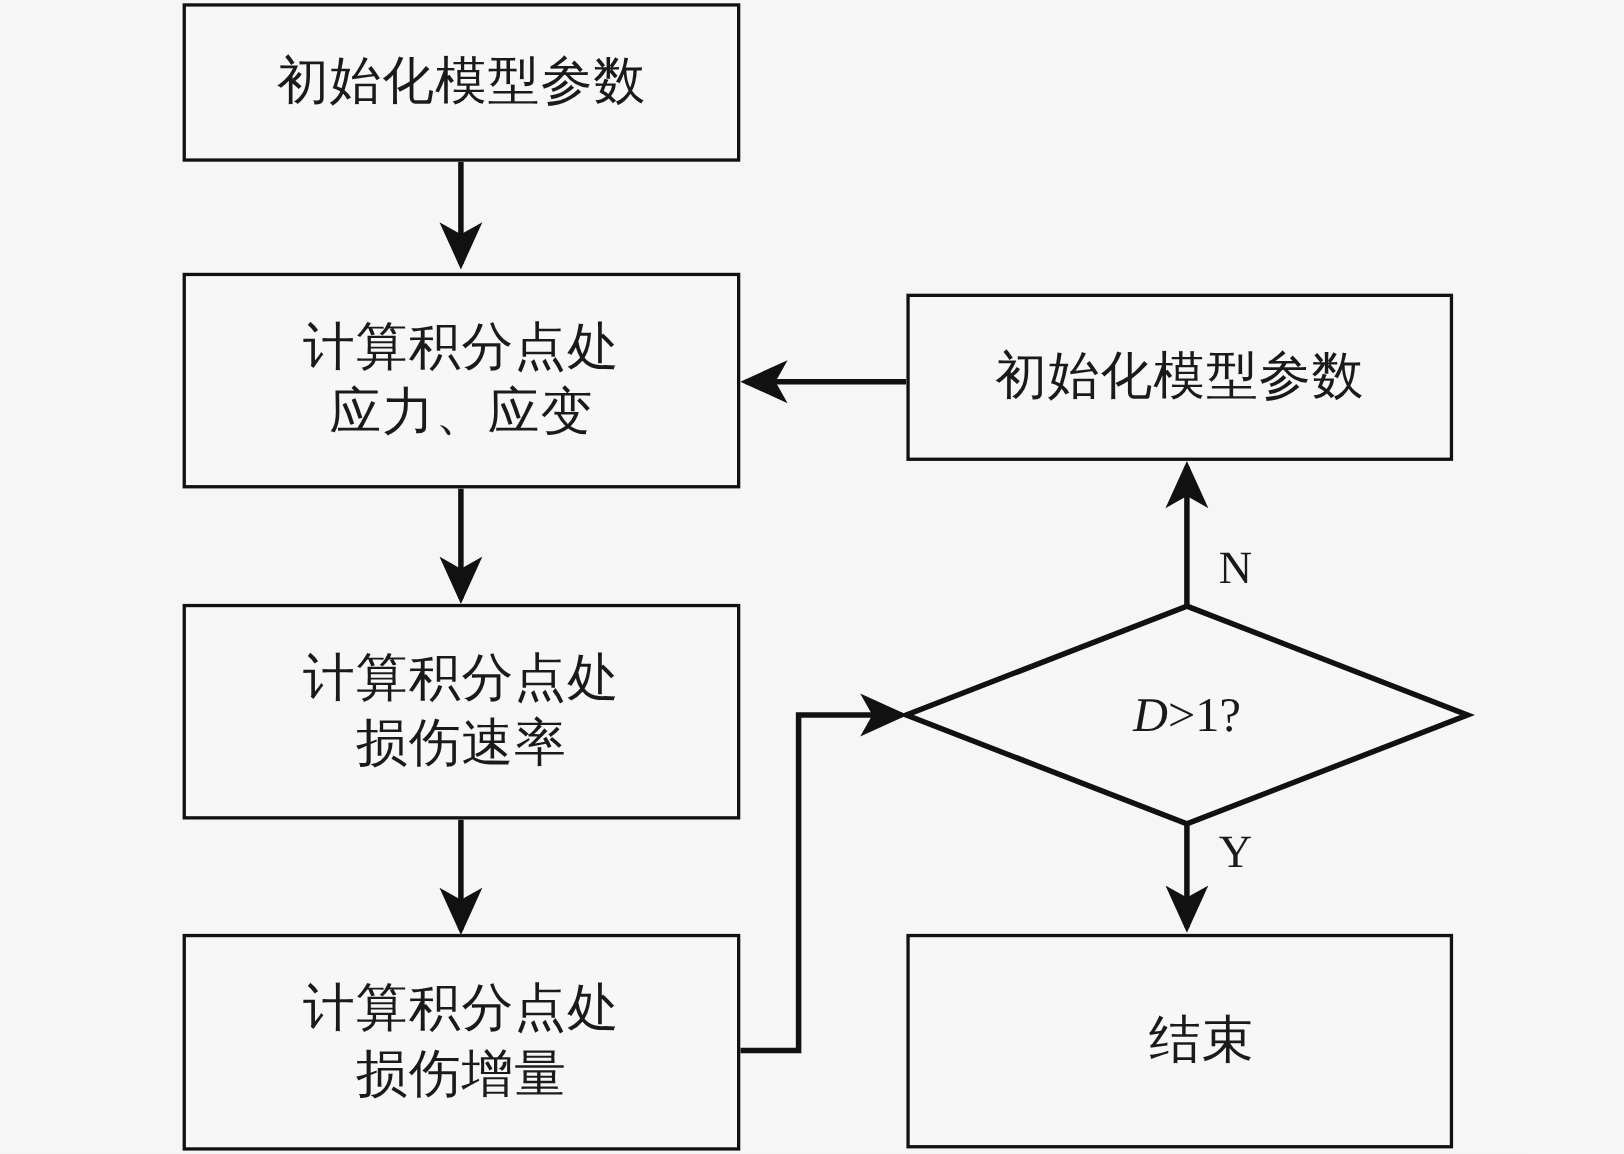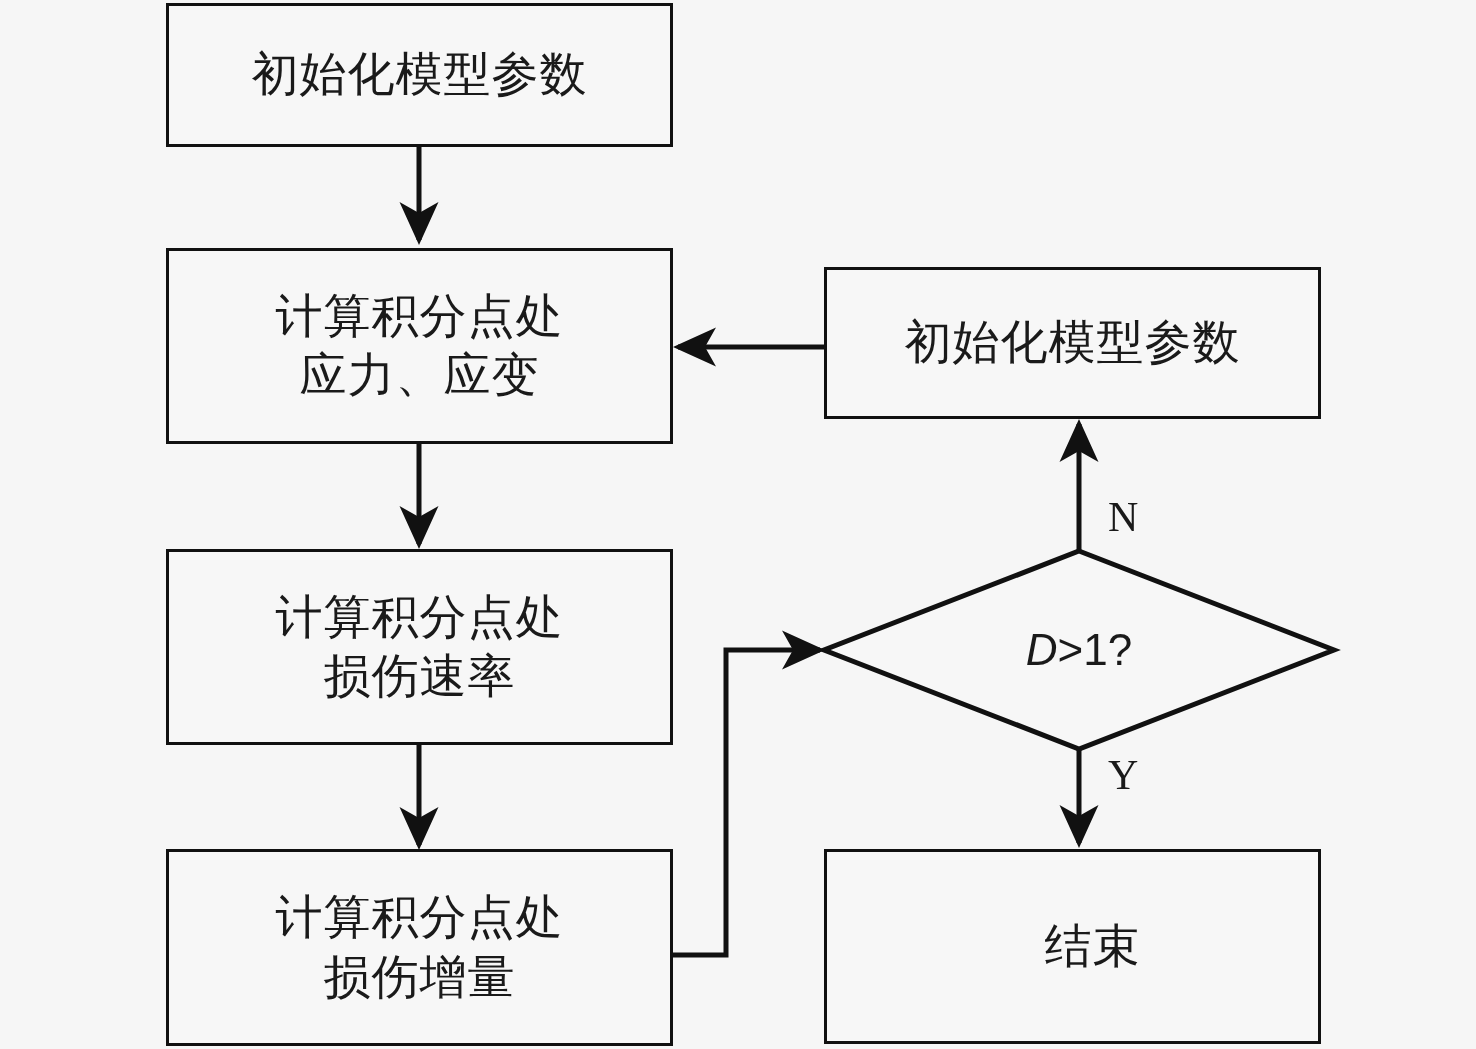--- a/index.html
+++ b/index.html
@@ -38,21 +38,21 @@
   .node-label {
     font-family: "Liberation Serif", "DejaVu Serif", serif;
     font-size: 47px;
     line-height: 1.26;
     color: #1a1a1a;
     letter-spacing: 1px;
     white-space: pre-line;
   }
   .diamond-label {
     position: absolute;
-    font-family: Liberation Sans, sans-serif;
+    font-family: Liberation Serif, serif;
     font-size: 44px;
     color: #1a1a1a;
     text-align: center;
     transform: translate(-50%, -50%);
     white-space: nowrap;
   }
   .diamond-label .var-ital {
     font-style: italic;
   }
   .branch-label {

